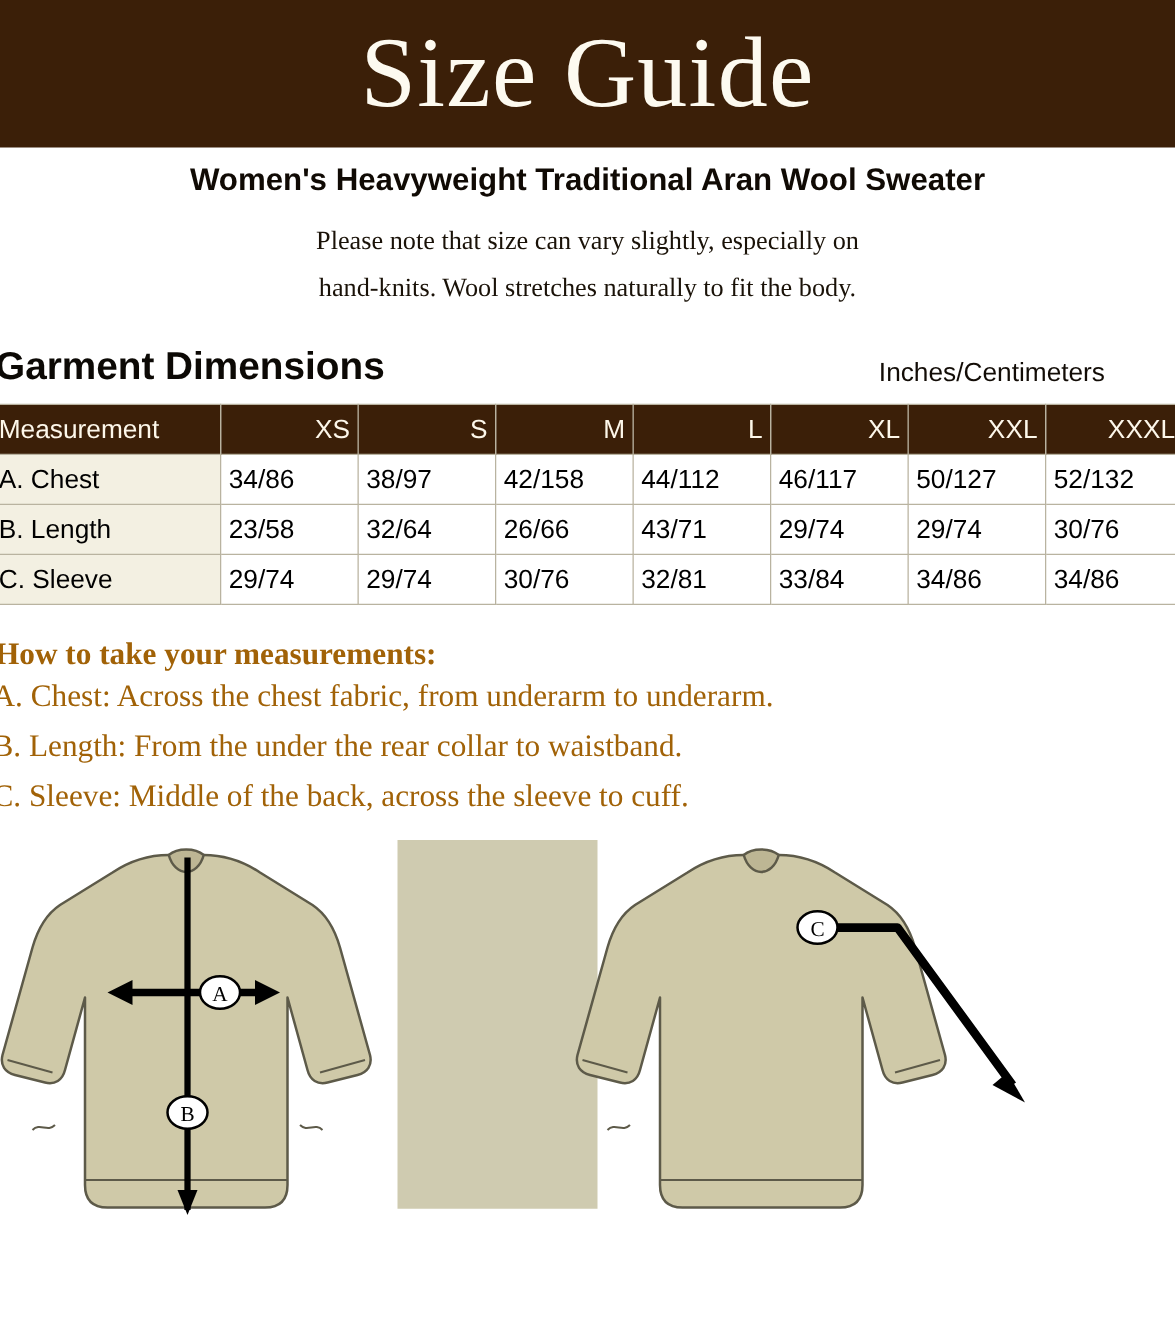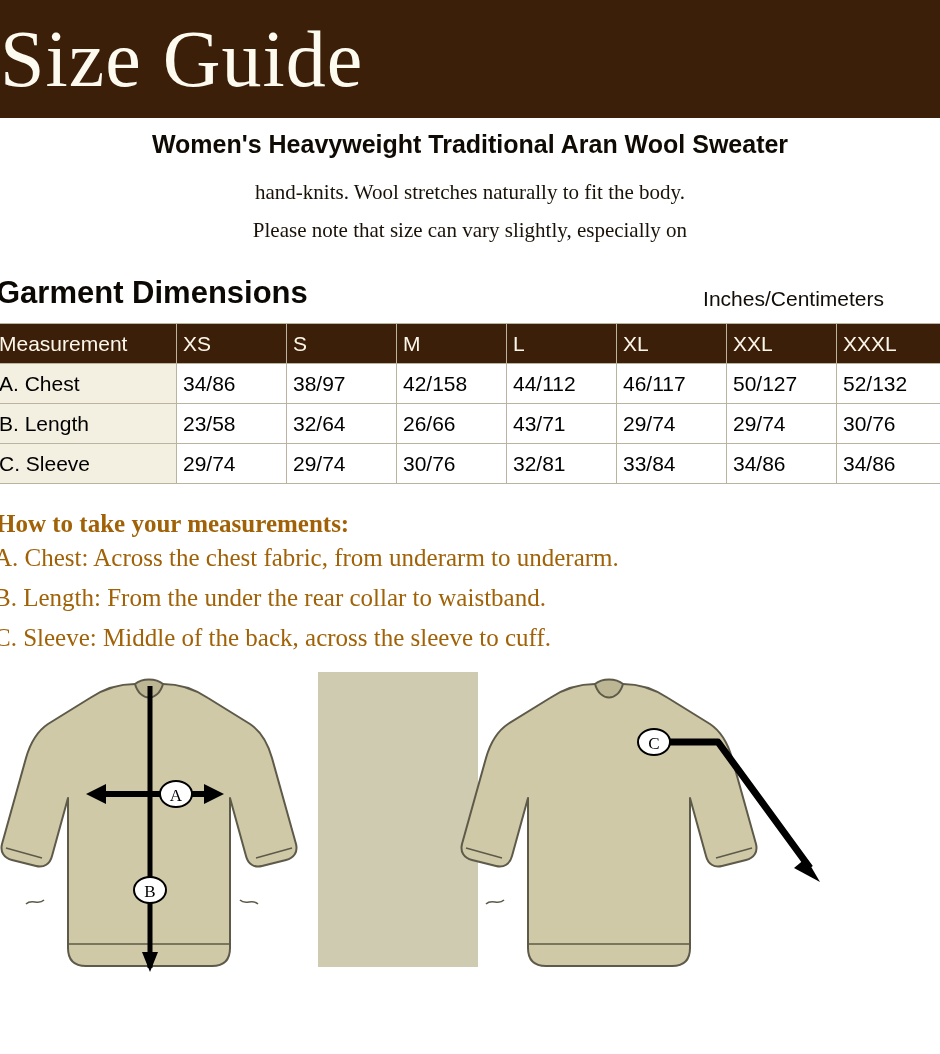--- a/index.html
+++ b/index.html
@@ -15,20 +15,21 @@
     font-family: "Liberation Sans", sans-serif;
     color: #000000;
   }
 
   
   .banner {
     background: #3b1f08;
     height: 118px;
     display: flex;
     align-items: center;
+    justify-content: center;
   }
   .banner-title {
     font-family: "Liberation Serif", serif;
     font-size: 80px;
     line-height: 80px;
     color: #fdfaf0;
     letter-spacing: 1px;
     font-weight: 400;
   }
 
@@ -84,21 +85,21 @@
   table.size-table td {
     border: 1px solid #b9b3a0;
     height: 39px;
     font-size: 21px;
     padding: 0 6px;
   }
   table.size-table thead th {
     background: #3b1f08;
     color: #fdf7ea;
     font-weight: normal;
-    text-align: left;
+    text-align: right;
     font-size: 21px;
   }
   table.size-table thead th.first {
     text-align: left;
     padding-left: 4px;
   }
   table.size-table tbody td {
     text-align: left;
     background: #ffffff;
   }
@@ -163,22 +164,22 @@
 </style>
 </head>
 <body>
 
 <div class="banner">
   <div class="banner-title">Size Guide</div>
 </div>
 
 <div class="product-title">Women's Heavyweight Traditional Aran Wool Sweater</div>
 <div class="note">
+  <div>Please note that size can vary slightly, especially on</div>
   <div>hand-knits.  Wool stretches naturally to fit the body.</div>
-  <div>Please note that size can vary slightly, especially on</div>
 </div>
 
 <div class="dims-row">
   <div class="dims-heading">Garment Dimensions</div>
   <div class="dims-units">Inches/Centimeters</div>
 </div>
 
 <table class="size-table">
   <colgroup>
     <col class="c-first">

